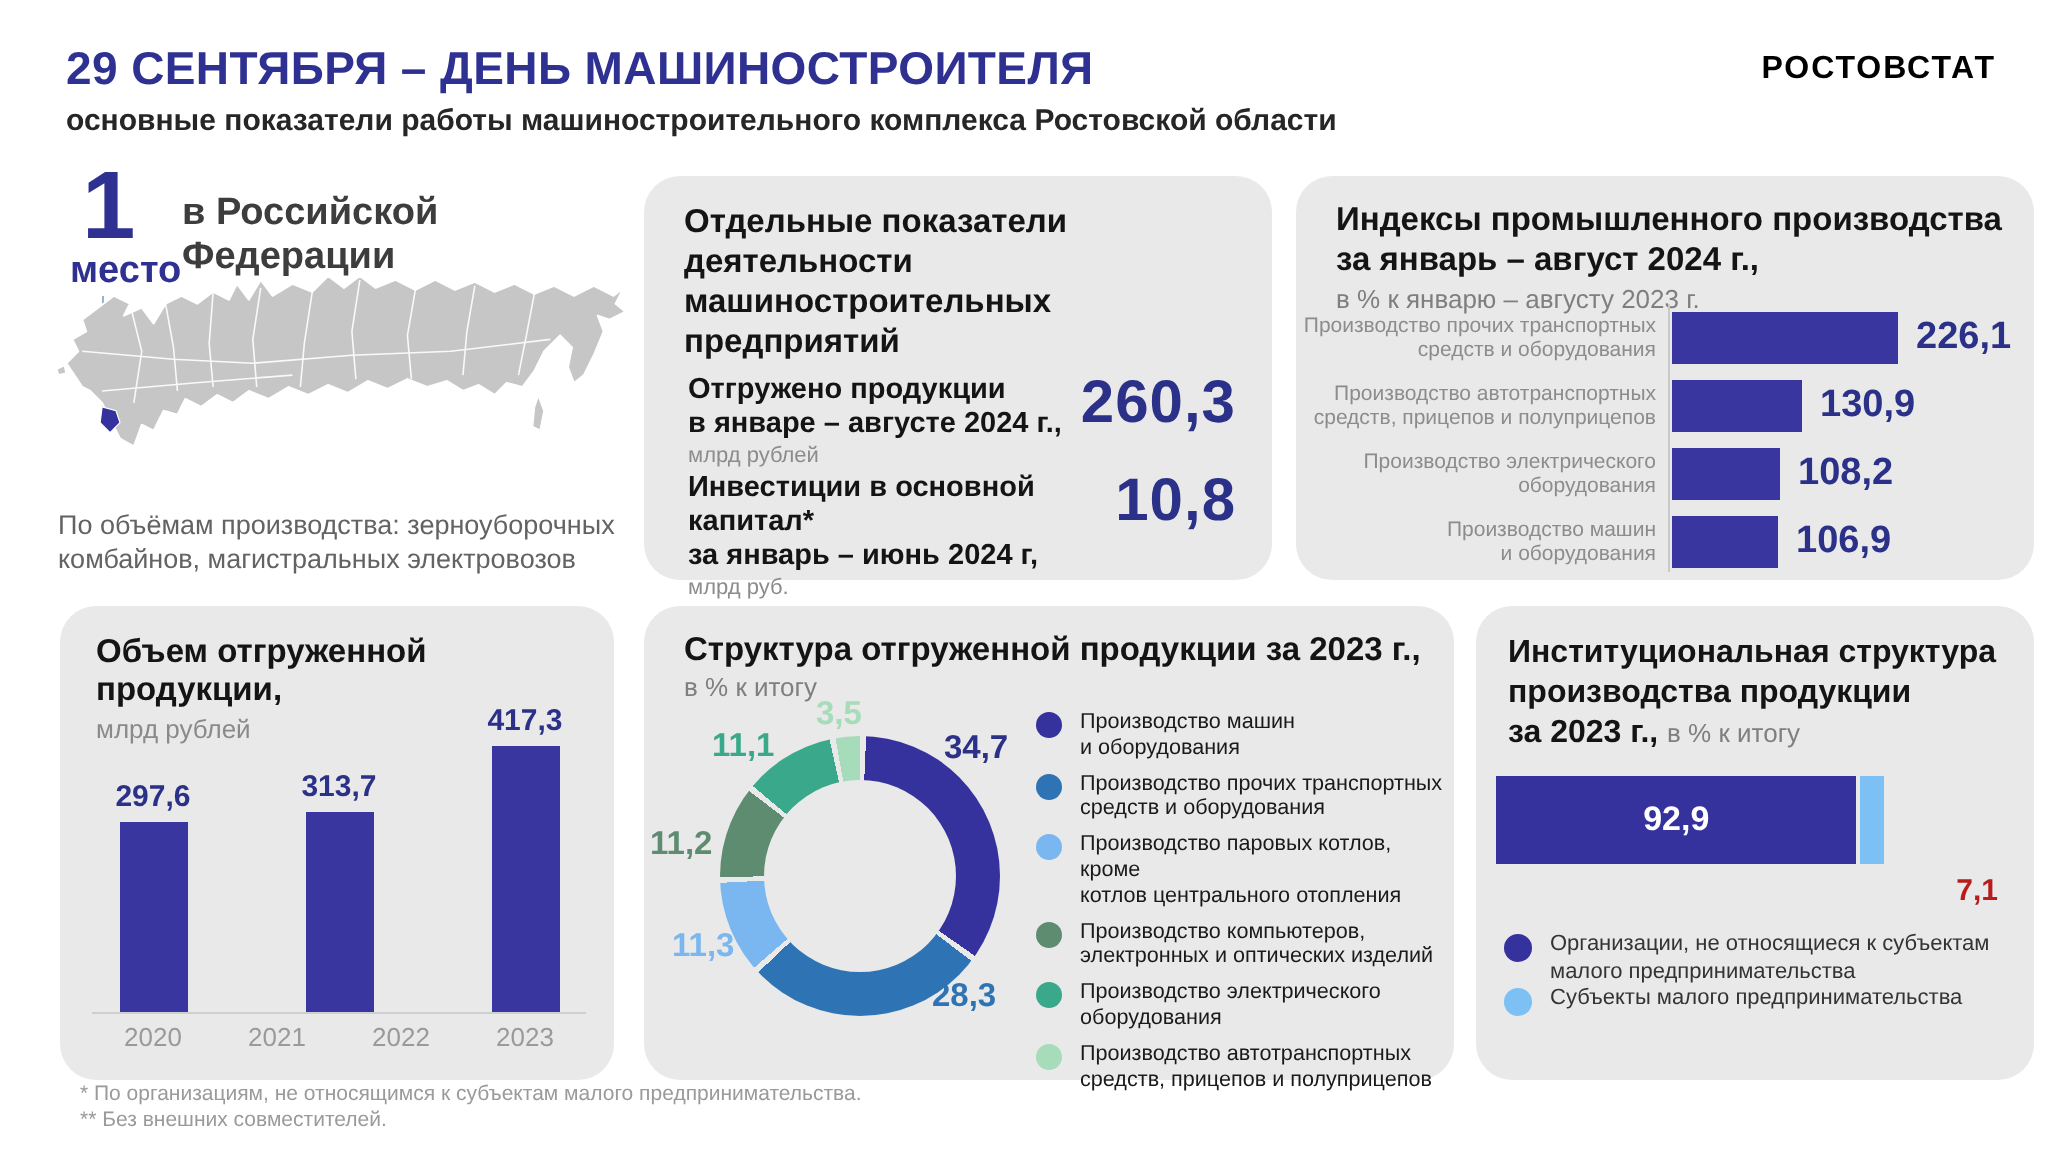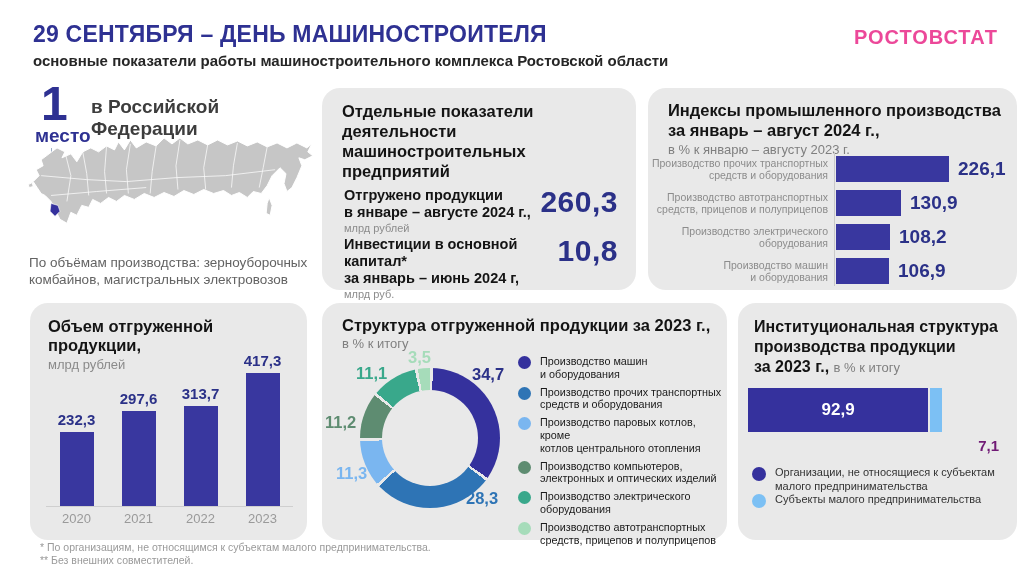--- a/index.html
+++ b/index.html
@@ -1,21 +1,21 @@
 <!DOCTYPE html>
 <html><head>
 <meta charset="utf-8">
 <style>
   html,body { margin:0; padding:0; background:#fff; }
   body { width:1024px; height:576px; font-family:"Liberation Sans", sans-serif; overflow:hidden; }
   .page { position:relative; width:1024px; height:576px; background:#ffffff; }
 
   
   .hd-title { position:absolute; left:33px; top:21px; font-size:23px; font-weight:700; color:#2e3192; letter-spacing:.2px; white-space:nowrap; }
-  .hd-brand { position:absolute; right:26px; top:26px; font-size:20px; font-weight:700; color:#ec4899; letter-spacing:1px; }
+  .hd-brand { position:absolute; right:26px; top:26px; font-size:16px; font-weight:700; color:#000000; letter-spacing:1px; }
   .hd-sub   { position:absolute; left:33px; top:52px; font-size:15px; font-weight:700; color:#262626; white-space:nowrap; }
 
   
   .panel { position:absolute; background:#e9e9e9; border-radius:18px; }
   #p-indicators { left:322px; top:88px;  width:314px; height:202px; }
   #p-indices    { left:648px; top:88px;  width:369px; height:202px; }
   #p-volume     { left:30px;  top:303px; width:277px; height:237px; }
   #p-structure  { left:322px; top:303px; width:405px; height:237px; }
   #p-inst       { left:738px; top:303px; width:279px; height:237px; }
 
@@ -192,24 +192,20 @@
         <div class="idx-val">106,9</div>
       </div>
     </div>
   </div>
 
   <div class="panel" id="p-volume">
     <div class="vol-title">Объем отгруженной продукции,</div>
     <div class="vol-unit">млрд рублей</div>
     <div class="vol-chart">
       <div class="vol-col">
-        <div class="vol-val">232,3</div>
-        <div class="vol-bar" style="height: 74px; background: rgb(57, 55, 159);"></div>
-      </div>
-      <div class="vol-col">
         <div class="vol-val">297,6</div>
         <div class="vol-bar" style="height: 95px; background: rgb(57, 55, 159);"></div>
       </div>
       <div class="vol-col">
         <div class="vol-val">313,7</div>
         <div class="vol-bar" style="height: 100px; background: rgb(57, 55, 159);"></div>
       </div>
       <div class="vol-col">
         <div class="vol-val">417,3</div>
         <div class="vol-bar" style="height: 133px; background: rgb(57, 55, 159);"></div>
@@ -284,21 +280,21 @@
   <div class="panel" id="p-inst">
     <div class="inst-title">
       <span style="display:block">Институциональная структура</span>
       <span style="display:block">производства продукции</span>
       <span style="display:block"><span>за 2023 г.,</span> <span class="inst-sub">в % к итогу</span></span>
     </div>
     <div class="inst-bar">
       <div class="inst-seg0" style="width: calc(92.9% + 0px); background: rgb(53, 49, 157);">92,9</div>
       <div class="inst-seg1" style="width: calc(7.1% - 2px); background: rgb(124, 192, 244);"></div>
     </div>
-    <div class="inst-val1" id="instVal1" style="color: #701a75;">7,1</div>
+    <div class="inst-val1" id="instVal1" style="color: #b91c1c;">7,1</div>
     <div class="inst-legend">
       <div class="lg-item">
         <span class="lg-dot" style="background: rgb(53, 49, 157);"></span>
         <span class="lg-text">
             <span class="ln">Организации, не относящиеся к субъектам</span>
             <span class="ln">малого предпринимательства</span>
           </span>
       </div>
       <div class="lg-item">
         <span class="lg-dot" style="background: rgb(124, 192, 244);"></span>

